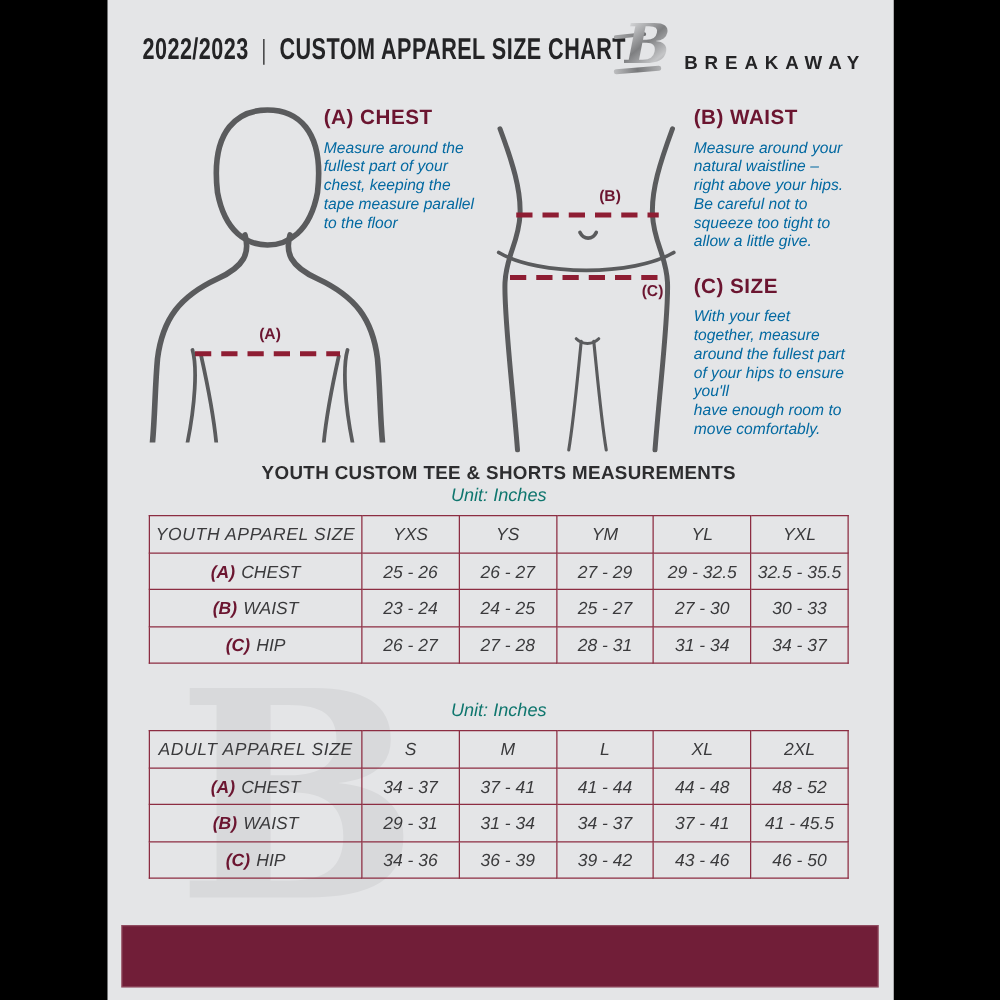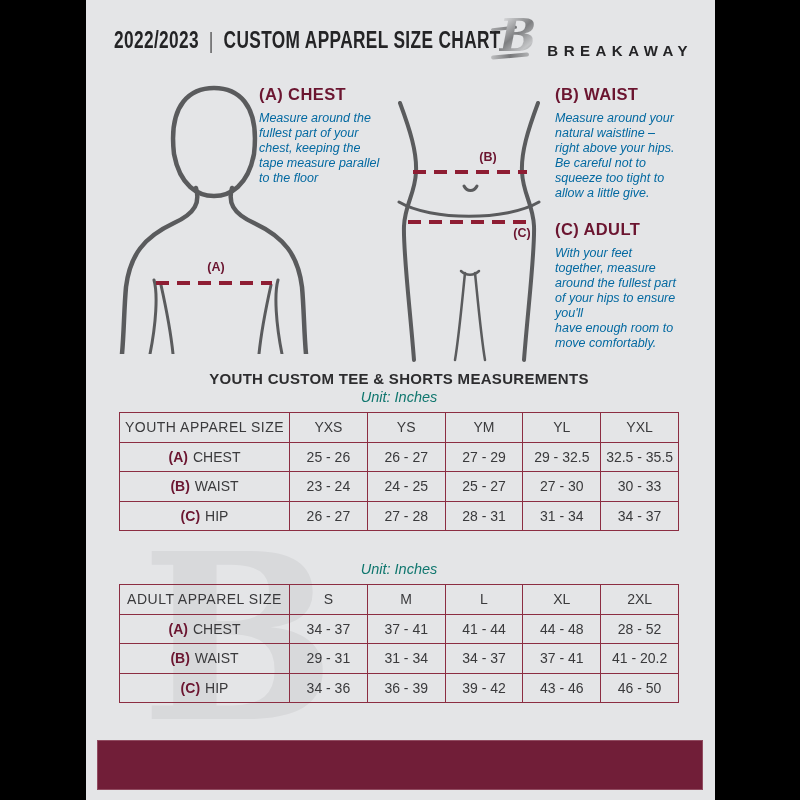--- a/index.html
+++ b/index.html
@@ -55,21 +55,21 @@
   .unit-label{
     position:absolute;left:33px;width:560px;text-align:center;
     font-style:italic;font-size:14.5px;color:#0f766e;
   }
   table.size-table{
     position:absolute;left:33px;width:560px;border-collapse:collapse;table-layout:fixed;
     background:transparent;
   }
   table.size-table td,table.size-table th{
     border:1.5px solid #8c2d42;height:28.5px;padding:0;
-    font-size:14px;color:#3a3a3c;text-align:center;font-weight:normal;
+    font-size:14px;color:#3a3a3c;text-align:center;font-weight:normal;font-style:italic;
   }
   table.size-table col.label-col{width:170px;}
   th.size-header-label{
     text-align:left;padding-left:13px;font-size:13.5px;letter-spacing:.5px;font-weight:normal;color:#3a3a3c;
   }
   th.size-col{font-weight:bold;font-size:15px;color:#242426;}
   td.row-label-cell{text-align:left;padding-left:13px;font-size:15px;}
   .row-prefix{font-weight:bold;color:#6b1530;margin-right:5px;}
   
   .watermark{
@@ -145,21 +145,21 @@
 to the floor</div>
 
     <div class="guide-heading" style="left:469px;top:85px;">(B) WAIST</div>
     <div class="guide-text" style="left:469px;top:111px;width:155px;">Measure around your
 natural waistline –
 right above your hips.
 Be careful not to
 squeeze too tight to
 allow a little give.</div>
 
-    <div class="guide-heading" style="left:469px;top:220px;">(C) ADULT</div>
+    <div class="guide-heading" style="left:469px;top:220px;">(C) SIZE</div>
     <div class="guide-text" style="left:469px;top:246px;width:155px;">With your feet
 together, measure
 around the fullest part
 of your hips to ensure
 you'll
 have enough room to
 move comfortably.</div>
 
     <div class="section-title" style="top:370px;">YOUTH CUSTOM TEE &amp; SHORTS MEASUREMENTS</div>
     <div class="unit-label" style="top:389px;">Unit: Inches</div>
@@ -234,31 +234,31 @@
         <th class="size-col">2XL</th>
       </tr>
       <tr>
         <td class="row-label-cell">
           <span class="row-prefix">(A)</span><span>CHEST</span>
         </td>
         <td>34 - 37</td>
         <td>37 - 41</td>
         <td>41 - 44</td>
         <td>44 - 48</td>
-        <td>28 - 52</td>
+        <td>48 - 52</td>
       </tr>
       <tr>
         <td class="row-label-cell">
           <span class="row-prefix">(B)</span><span>WAIST</span>
         </td>
         <td>29 - 31</td>
         <td>31 - 34</td>
         <td>34 - 37</td>
         <td>37 - 41</td>
-        <td>41 - 20.2</td>
+        <td>41 - 45.5</td>
       </tr>
       <tr>
         <td class="row-label-cell">
           <span class="row-prefix">(C)</span><span>HIP</span>
         </td>
         <td>34 - 36</td>
         <td>36 - 39</td>
         <td>39 - 42</td>
         <td>43 - 46</td>
         <td>46 - 50</td>

